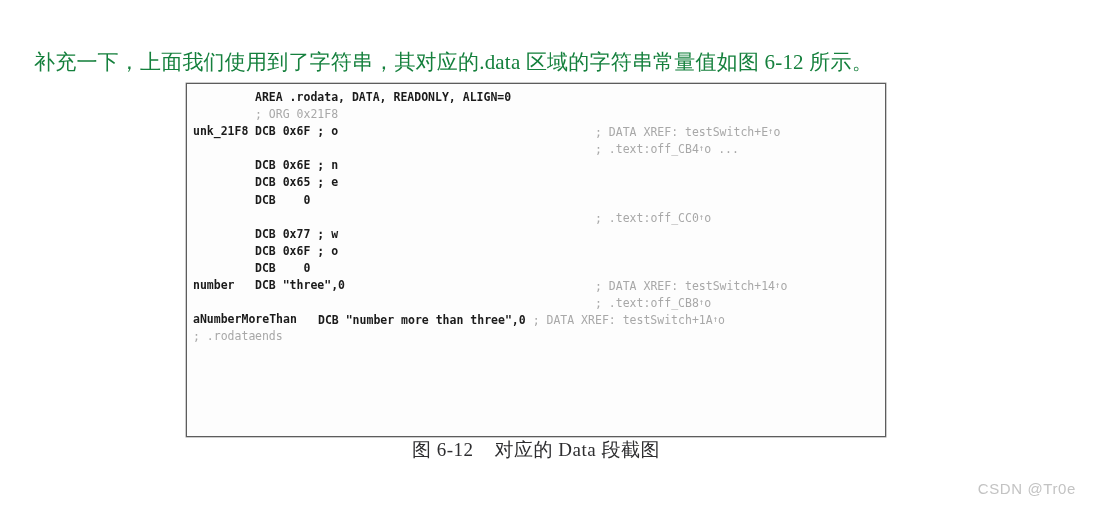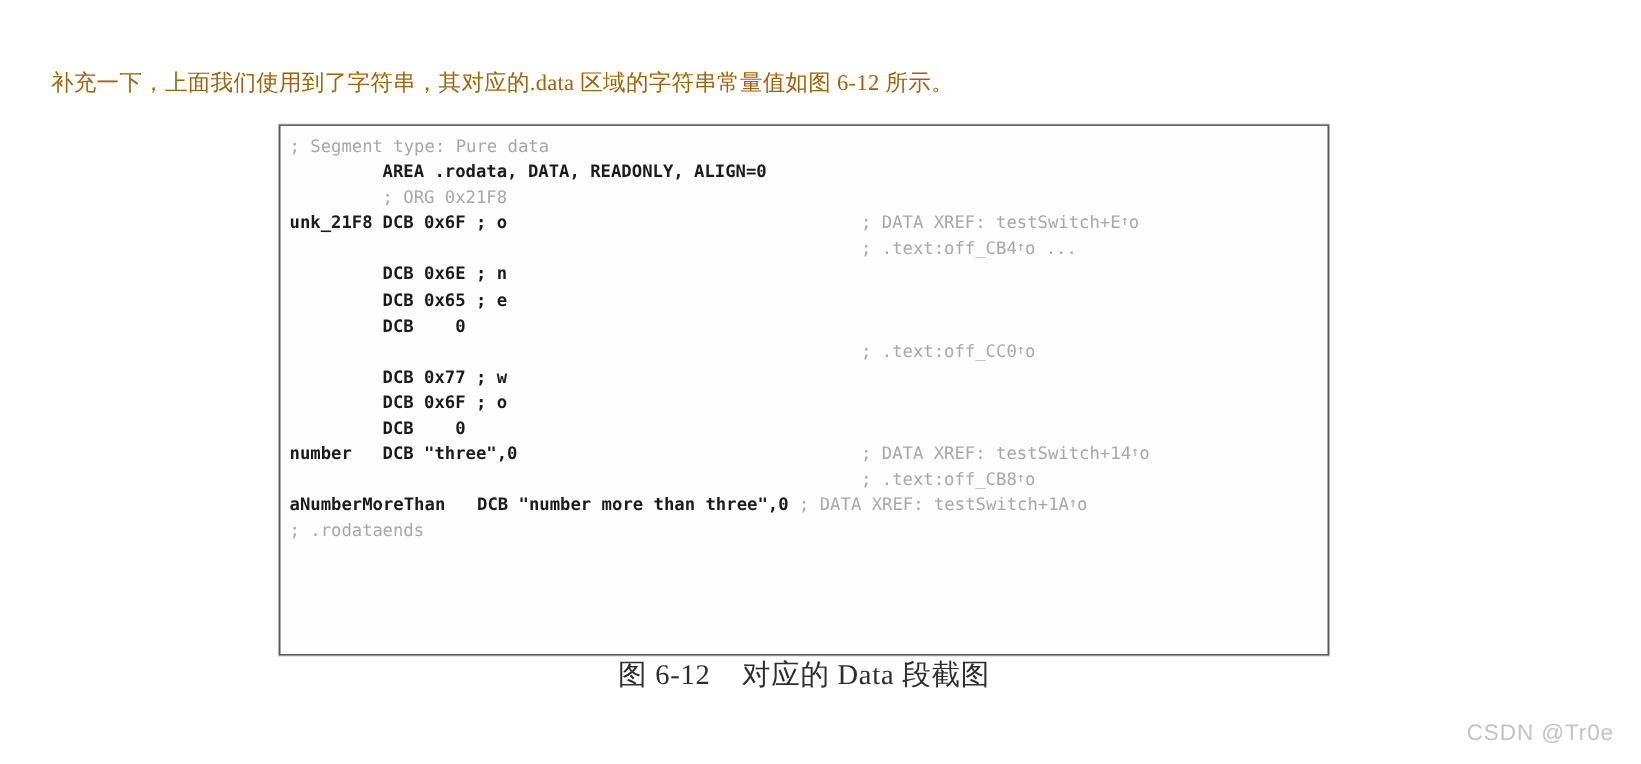--- a/index.html
+++ b/index.html
@@ -14,23 +14,23 @@
     position: relative;
     overflow: hidden;
   }
 
   
   #intro-paragraph {
     position: absolute;
     left: 34px;
     top: 26px;
     width: 1020px;
-    font-size: 15px;
+    font-size: 21px;
     line-height: 30px;
-    color: #a16207;
+    color: #15803d;
     letter-spacing: 0.2px;
     white-space: nowrap;
   }
 
   
   #figure-block {
     position: absolute;
     left: 186px;
     top: 83px;
     width: 700px;
@@ -66,21 +66,21 @@
 
   .col {
     position: absolute;
     top: 0;
     white-space: pre;
   }
 
   
   .c-label { left: 6px; }
   .c-instr { left: 68px; }
-  .c-xref  { left: 387px; }
+  .c-xref  { left: 408px; }
   .c-inline-instr { left: 131px; }
 
   
   .t-bold {
     color: #1b1b1b;
     font-weight: bold;
   }
   .t-comment {
     color: #a8a8a8;
     font-weight: normal;
@@ -115,21 +115,20 @@
 </style>
 </head>
 <body>
 
 <p id="intro-paragraph">补充一下，上面我们使用到了字符串，其对应的.data 区域的字符串常量值如图 6-12 所示。</p>
 
 <div id="figure-block">
 
   <div id="code-box">
     <div id="code-listing">
-        <div class="code-line"><span class="col c-label t-comment">; Segment type: Pure data</span></div>
         <div class="code-line"><span class="col c-instr t-bold">AREA .rodata, DATA, READONLY, ALIGN=0</span></div>
         <div class="code-line"><span class="col c-instr t-comment">; ORG 0x21F8</span></div>
         <div class="code-line"><span class="col c-label t-bold">unk_21F8</span><span class="col c-instr t-bold">DCB 0x6F ; o</span><span class="col c-xref t-comment">; DATA XREF: testSwitch+E<span class="xref-arrow">↑</span>o</span></div>
         <div class="code-line"><span class="col c-xref t-comment">; .text:off_CB4<span class="xref-arrow">↑</span>o ...</span></div>
         <div class="code-line"><span class="col c-instr t-bold">DCB 0x6E ; n</span></div>
         <div class="code-line"><span class="col c-instr t-bold">DCB 0x65 ; e</span></div>
         <div class="code-line"><span class="col c-instr t-bold">DCB    0</span></div>
         <div class="code-line"><span class="col c-xref t-comment">; .text:off_CC0<span class="xref-arrow">↑</span>o</span></div>
         <div class="code-line"><span class="col c-instr t-bold">DCB 0x77 ; w</span></div>
         <div class="code-line"><span class="col c-instr t-bold">DCB 0x6F ; o</span></div>

